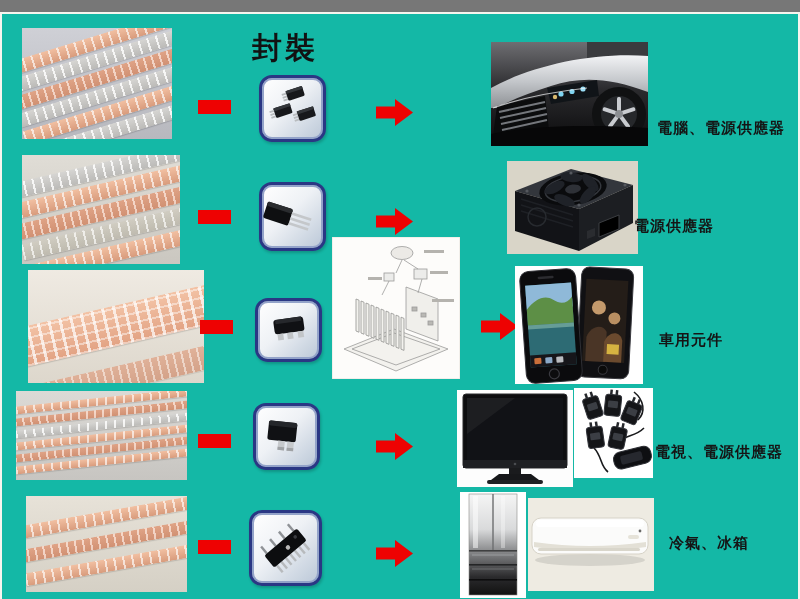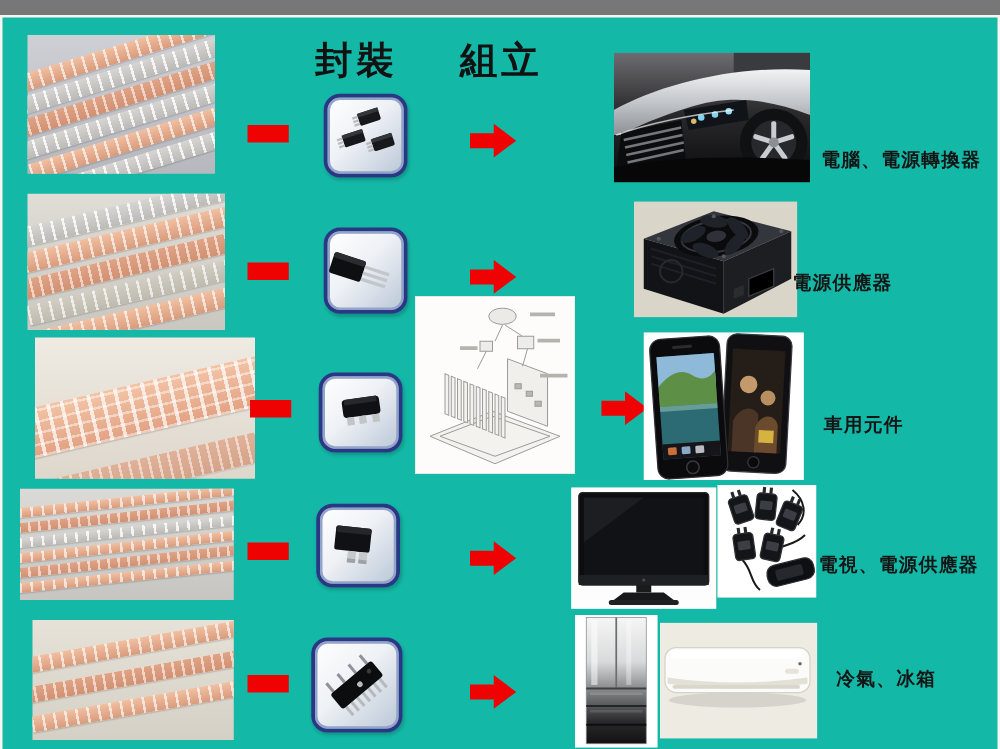--- a/index.html
+++ b/index.html
@@ -25,21 +25,20 @@
   .cu2{background:repeating-linear-gradient(90deg,rgba(255,255,255,.5) 0 2px,rgba(120,60,30,.12) 2px 8px),linear-gradient(#eeb295,#dd9c7e)}
   .ag{background:repeating-linear-gradient(90deg,rgba(255,255,255,.75) 0 2px,rgba(0,0,0,.07) 2px 9px),linear-gradient(#e7e6e3,#c9c8c5)}
   .pale{background:repeating-linear-gradient(90deg,rgba(255,255,255,.6) 0 2px,rgba(0,0,0,.05) 2px 9px),linear-gradient(#dcd8cc,#c8c4b8)}
 </style>
 </head>
 <body>
 
 <div class="stage">
 
   <div class="hdr" style="left:250px;top:14px">封裝</div>
-  <div class="hdr" style="left:366px;top:14px">組立</div>
 
   <div class="lf" style="left:20px;top:14px;width:150px;height:111px;background:linear-gradient(#cfd0d6,#b7b8be)">
     <div class="strip cu" style="left:-20px;top:6px;width:200px;height:14px;transform:rotate(-17deg)"></div>
     <div class="strip ag" style="left:-16px;top:23px;width:200px;height:14px;transform:rotate(-17deg)"></div>
     <div class="strip cu2" style="left:-12px;top:40px;width:200px;height:14px;transform:rotate(-17deg)"></div>
     <div class="strip ag" style="left:-8px;top:57px;width:200px;height:14px;transform:rotate(-17deg)"></div>
     <div class="strip cu" style="left:-2px;top:74px;width:200px;height:14px;transform:rotate(-17deg)"></div>
     <div class="strip ag" style="left:6px;top:91px;width:200px;height:14px;transform:rotate(-17deg)"></div>
   </div>
   <div class="dash" style="left:196px;top:86px"></div>
@@ -95,21 +94,21 @@
         <rect x="-2" y="-17" width="4" height="15" rx="1.5" transform="rotate(72)"></rect>
         <rect x="-2" y="-17" width="4" height="15" rx="1.5" transform="rotate(144)"></rect>
         <rect x="-2" y="-17" width="4" height="15" rx="1.5" transform="rotate(216)"></rect>
         <rect x="-2" y="-17" width="4" height="15" rx="1.5" transform="rotate(288)"></rect>
       </g>
       <circle cx="128" cy="72" r="4" fill="#8b8e92"></circle>
       <path d="M0 92 C40 84 90 82 157 86 L157 104 L0 104 Z" fill="#070708"></path>
       <path d="M2 66 C30 56 60 50 96 46" stroke="#f5f6f8" stroke-width="1.2" fill="none" opacity=".7"></path>
     </svg>
   </div>
-  <div class="lbl" style="left:655px;top:105px">電腦、電源轉換器</div>
+  <div class="lbl" style="left:655px;top:105px">電腦、電源供應器</div>
 
   <div class="lf" style="left:20px;top:141px;width:158px;height:109px;background:linear-gradient(#e0ddd6,#cac7c0)">
     <div class="strip ag" style="left:-18px;top:6px;width:210px;height:16px;transform:rotate(-13deg)"></div>
     <div class="strip cu" style="left:-14px;top:26px;width:210px;height:16px;transform:rotate(-13deg)"></div>
     <div class="strip cu2" style="left:-8px;top:46px;width:210px;height:16px;transform:rotate(-13deg)"></div>
     <div class="strip pale" style="left:-2px;top:66px;width:210px;height:16px;transform:rotate(-13deg)"></div>
     <div class="strip cu" style="left:6px;top:86px;width:210px;height:16px;transform:rotate(-13deg)"></div>
   </div>
   <div class="dash" style="left:196px;top:196px"></div>
   <div class="pkg" style="left:257px;top:168px;height:69px">

